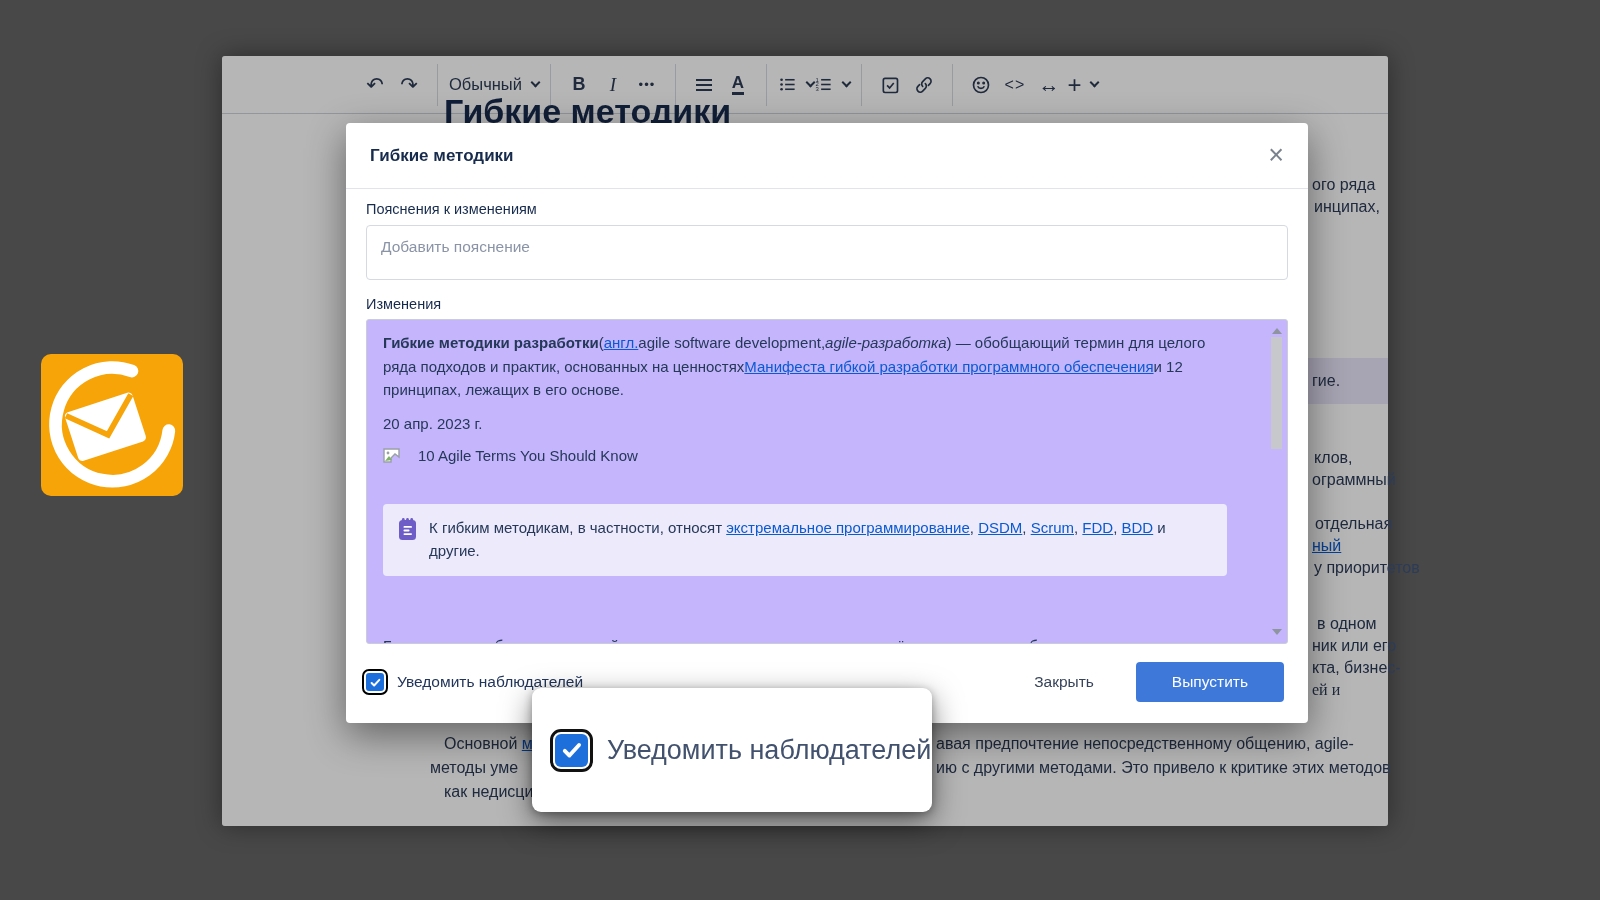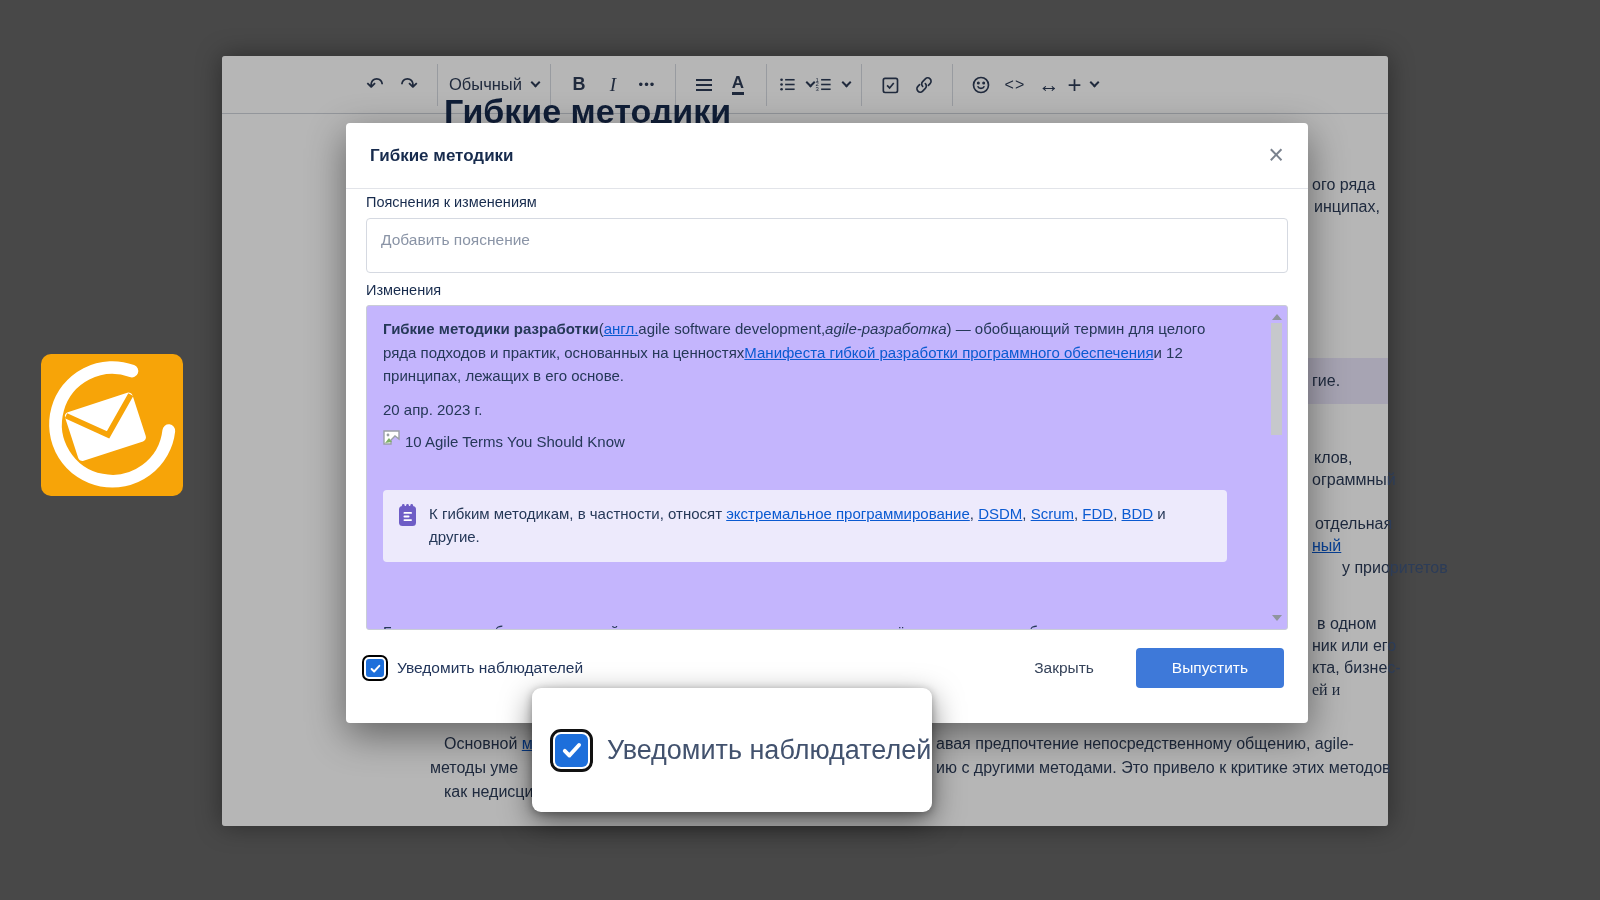--- a/index.html
+++ b/index.html
@@ -38,53 +38,53 @@
   .page-heading { position:absolute; left:222px; top:36px; font-size:34px; font-weight:700;
                   color:#172B4D; white-space:nowrap; }
 
   .band { position:absolute; left:856px; top:302px; width:310px; height:46px; background:#EAE6FB; }
 
   .frag { position:absolute; font-size:16px; color:#2c3c58; white-space:nowrap; }
   .frag-link { color:#0A5AD1; text-decoration:underline; }
   .f0 { left:1090px; top:120px; } .f1 { left:1092px; top:142px; }
   .f2 { left:1090px; top:316px; } .f3 { left:1092px; top:393px; }
   .f4 { left:1090px; top:415px; } .f5 { left:1093px; top:459px; }
-  .f6 { left:1090px; top:481px; } .f7 { left:1120px; top:503px; }
+  .f6 { left:1090px; top:481px; } .f7 { left:1092px; top:503px; }
   .f8 { left:1095px; top:559px; } .f9 { left:1090px; top:581px; }
   .f10 { left:1090px; top:603px; } .f11 { left:1090px; top:625px;font-family:Liberation Serif, serif; }
 
   .bline { position:absolute; font-size:16px; color:#2c3c58; white-space:nowrap; }
   .bl1 { left:222px; top:679px; } .br1 { left:714px; top:679px; }
   .bl2 { left:208px; top:703px; } .br2 { left:714px; top:703px; }
   .bl3 { left:222px; top:727px; }
 
   .dim { position:absolute; inset:0; background:rgba(0,0,0,.285); border-radius:3px; }
 
   
   .modal { position:absolute; left:346px; top:123px; width:962px; height:600px; background:#fff;
            border-radius:4px; box-shadow:0 12px 38px rgba(0,0,0,.45); z-index:50; }
   .modal-header { height:66px; display:flex; align-items:center; padding:0 24px;
                   border-bottom:1px solid #e2e4e9; }
   .modal-title { font-size:17px; font-weight:700; color:#172B4D; }
   .modal-close { margin-left:auto; background:none; border:none; font-size:27px; line-height:1;
                  color:#7a828e; cursor:pointer; font-weight:400; }
   .modal-body { padding:0 20px; }
-  .field-label { margin-top:5px; font-size:14.5px; color:#172B4D; }
+  .field-label { margin-top:12px; font-size:14.5px; color:#172B4D; }
   .comment-input { margin-top:8px; width:100%; height:55px; border:1px solid #d5d9e1;
                    border-radius:4px; padding:12px 14px 0 14px; font-size:15.5px; resize:none;
                    font-family:"Liberation Sans", sans-serif; color:#253858; outline:none; }
   .comment-input::placeholder { color:#8a94a6; }
 
   .changes-box { margin-top:7px; height:325px; border:1px solid #c9cdd6; border-radius:3px;
                  position:relative; overflow:hidden; background:#c4b5fd; }
   .changes-content { padding:11px 60px 0 16px; font-size:15px; line-height:23.5px; color:#253858; }
   .seg-plain { } .seg-bold { font-weight:700; } .seg-italic { font-style:italic; }
   .seg-link { color:#0A5AD1; text-decoration:underline; cursor:pointer; }
   .date-line { margin-top:10px; }
-  .img-row { margin-top:9px; display:flex; align-items:flex-start; gap:5px; }
+  .img-row { margin-top:9px; display:flex; align-items:center; gap:18px; }
   .info-panel { margin-top:36px; background:#EDEAFC; border-radius:4px;
                 padding:12px 16px 13px 46px; position:relative; }
   .info-icon { position:absolute; left:14px; top:13px; }
   .clipped { position:absolute; left:16px; top:317px; width:880px; height:8px; overflow:hidden;
              white-space:nowrap; font-size:15px; color:#253858; }
 
   .sb { position:absolute; right:3px; top:3px; bottom:3px; width:15px; }
   .sb-up { position:absolute; top:5px; left:3px; width:0; height:0;
            border-left:5px solid transparent; border-right:5px solid transparent;
            border-bottom:6px solid #8f959e; }

